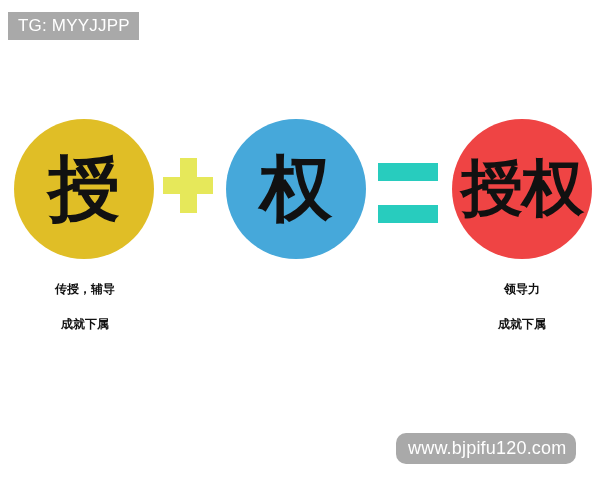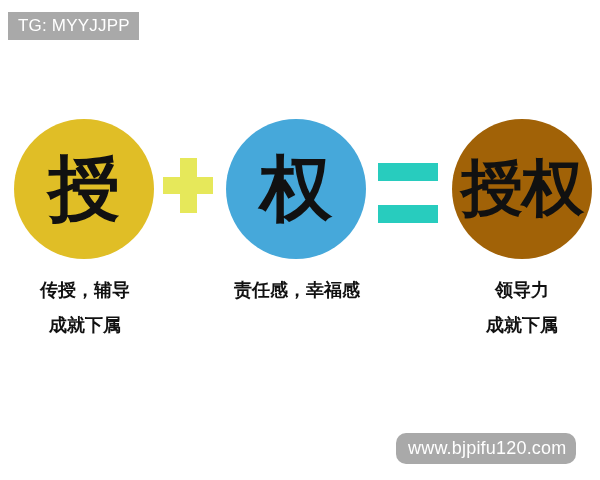--- a/index.html
+++ b/index.html
@@ -136,21 +136,21 @@
   #op-equals .bar.top { top: 0; }
   #op-equals .bar.bottom { top: 42px; }
 
   
   .caption {
     position: absolute;
     text-align: center;
     color: #111111;
     font-family: "DejaVu Sans", "Liberation Sans", sans-serif;
     font-weight: 700;
-    font-size: 18px;
+    font-size: 12px;
     line-height: 35px;
     white-space: nowrap;
   }
   .caption .line { display: block; }
 
   #caption-1 { left: 0px;   top: 272px; width: 170px; }
   #caption-2 { left: 206px; top: 272px; width: 182px; }
   #caption-3 { left: 440px; top: 272px; width: 164px; }
 </style>
 </head>
@@ -175,31 +175,30 @@
 
     <div class="circle" id="circle-2" style="background: rgb(70, 168, 218);">
       <span class="glyph" style="color: rgb(17, 17, 17);">权</span>
     </div>
 
     <div id="op-equals">
       <div class="bar top" style="background: rgb(40, 204, 190);"></div>
       <div class="bar bottom" style="background: rgb(40, 204, 190);"></div>
     </div>
 
-    <div class="circle" id="circle-3" style="background: #a16207;">
+    <div class="circle" id="circle-3" style="background: #ef4444;">
       <span class="glyph" style="color: rgb(17, 17, 17);">授权</span>
     </div>
 
     <div class="caption" id="caption-1">
       <span class="line">传授，辅导</span>
       <span class="line">成就下属</span>
     </div>
 
     <div class="caption" id="caption-2">
-      <span class="line">责任感，幸福感</span>
     </div>
 
     <div class="caption" id="caption-3">
       <span class="line">领导力</span>
       <span class="line">成就下属</span>
     </div>
 
   </div>
 
   <div class="watermark" id="wm-bottom" style="background: rgb(169, 169, 169); color: rgb(255, 255, 255);">

